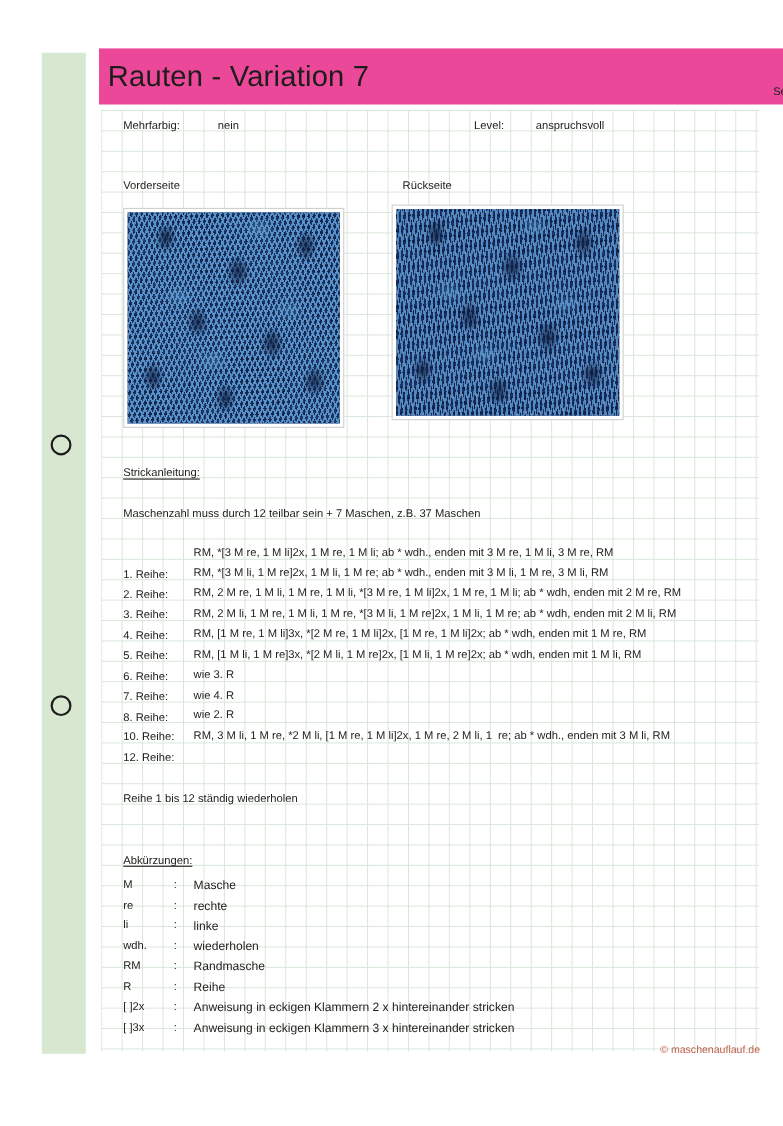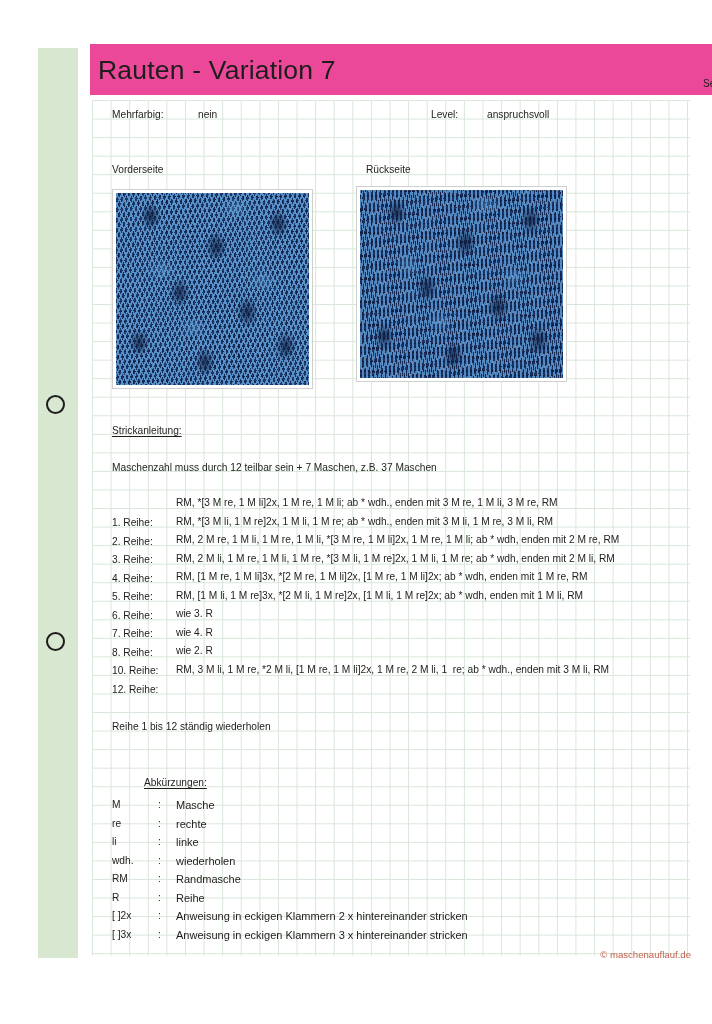--- a/index.html
+++ b/index.html
@@ -177,21 +177,21 @@
         rgba(8,20,50,0.58) 0px, rgba(8,20,50,0.58) 1.3px,
         rgba(8,20,50,0.0) 1.3px, rgba(8,20,50,0.0) 4.6px),
       repeating-linear-gradient(90deg,
         rgba(8,20,50,0.34) 0px, rgba(8,20,50,0.34) 1.0px,
         rgba(8,20,50,0.0) 1.0px, rgba(8,20,50,0.0) 4.6px);
   }
 
   
   #heading-instructions { left: 112px; top: 426px; }
   #stitch-count         { left: 112px; top: 463px; }
-  #heading-abbrev       { left: 112px; top: 778px; padding-left: 32px; }
+  #heading-abbrev       { left: 112px; top: 778px; }
 
   
   #rows-table {
     position: absolute;
     left: 112px;
     top: 494px;
     width: 580px;
   }
   .row-line {
     position: relative;

